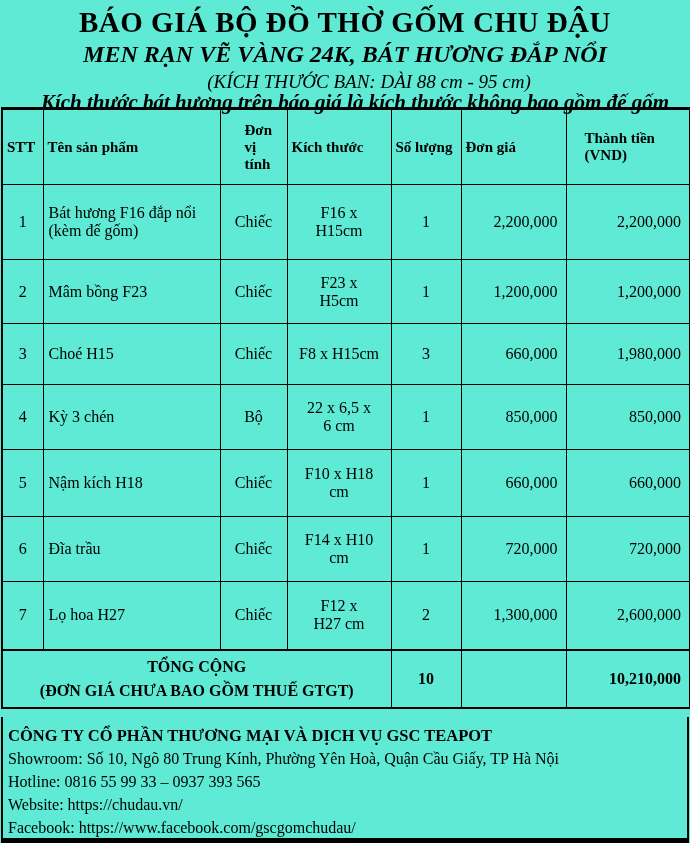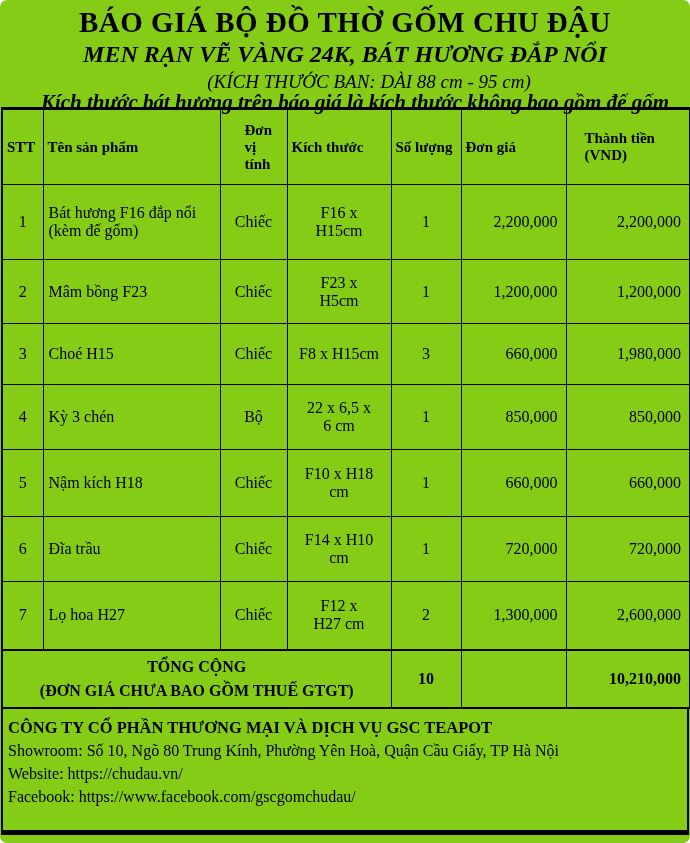--- a/index.html
+++ b/index.html
@@ -5,23 +5,22 @@
   * { box-sizing: border-box; margin: 0; padding: 0; }
   html, body { background: #ffffff; }
   body {
     font-family: "Liberation Serif", "DejaVu Serif", serif;
     color: #000;
   }
   .page {
     position: relative;
     width: 690px;
     height: 843px;
-    background: #84cc16;
+    background: #5eead4;
     overflow: hidden;
-    border-radius: 7px;
   }
 
   
   .doc-header { text-align: center; padding-top: 5px; height: 107px; }
   .title    { font-size: 29px; font-weight: bold; line-height: 35px; letter-spacing: 0.5px; }
   .subtitle { font-size: 24px; font-weight: bold; font-style: italic; line-height: 29px; }
   .size-note{ font-size: 19px; font-style: italic; line-height: 25px; padding-left: 48px; }
   .disclaimer{ font-size: 21px; font-weight: bold; font-style: italic; line-height: 17px; margin-left: 20px; }
 
   
@@ -54,21 +53,21 @@
   tr.h64 { height: 64px; } tr.h61 { height: 61px; }
   tr.h65 { height: 65px; } tr.h67 { height: 67px; }
   tr.h68 { height: 68px; } tr.h58 { height: 58px; }
 
   tr.total-row td { border-top: 2px solid #000; }
   .total-label { font-weight: bold; text-align: center; line-height: 24px; margin-left: 41px; }
 
   
   .doc-footer {
     width: 688px;
-    margin: 0 1px;
+    margin: 8px 1px;
     border-left: 2px solid #000;
     border-right: 2px solid #000;
     border-bottom: 5px solid #000;
     padding: 7px 5px 6px 5px;
     height: 126px;
   }
   .doc-footer div { font-size: 16px; line-height: 23px; }
   .doc-footer .company { font-weight: bold; font-size: 16.5px; }
 </style>
 </head>
@@ -183,17 +182,18 @@
         <td class="c b">10</td>
         <td></td>
         <td class="r b">10,210,000</td>
       </tr>
     </tbody>
   </table>
 
   <footer class="doc-footer">
     <div class="company">CÔNG TY CỔ PHẦN THƯƠNG MẠI VÀ DỊCH VỤ GSC TEAPOT</div>
     <div>Showroom: Số 10, Ngõ 80 Trung Kính, Phường Yên Hoà, Quận Cầu Giấy, TP Hà Nội</div>
+    <div>Hotline: 0816 55 99 33 – 0937 393 565</div>
     <div>Website: https://chudau.vn/</div>
     <div>Facebook: https://www.facebook.com/gscgomchudau/</div>
   </footer>
 
 </div>
 
 </body></html>

